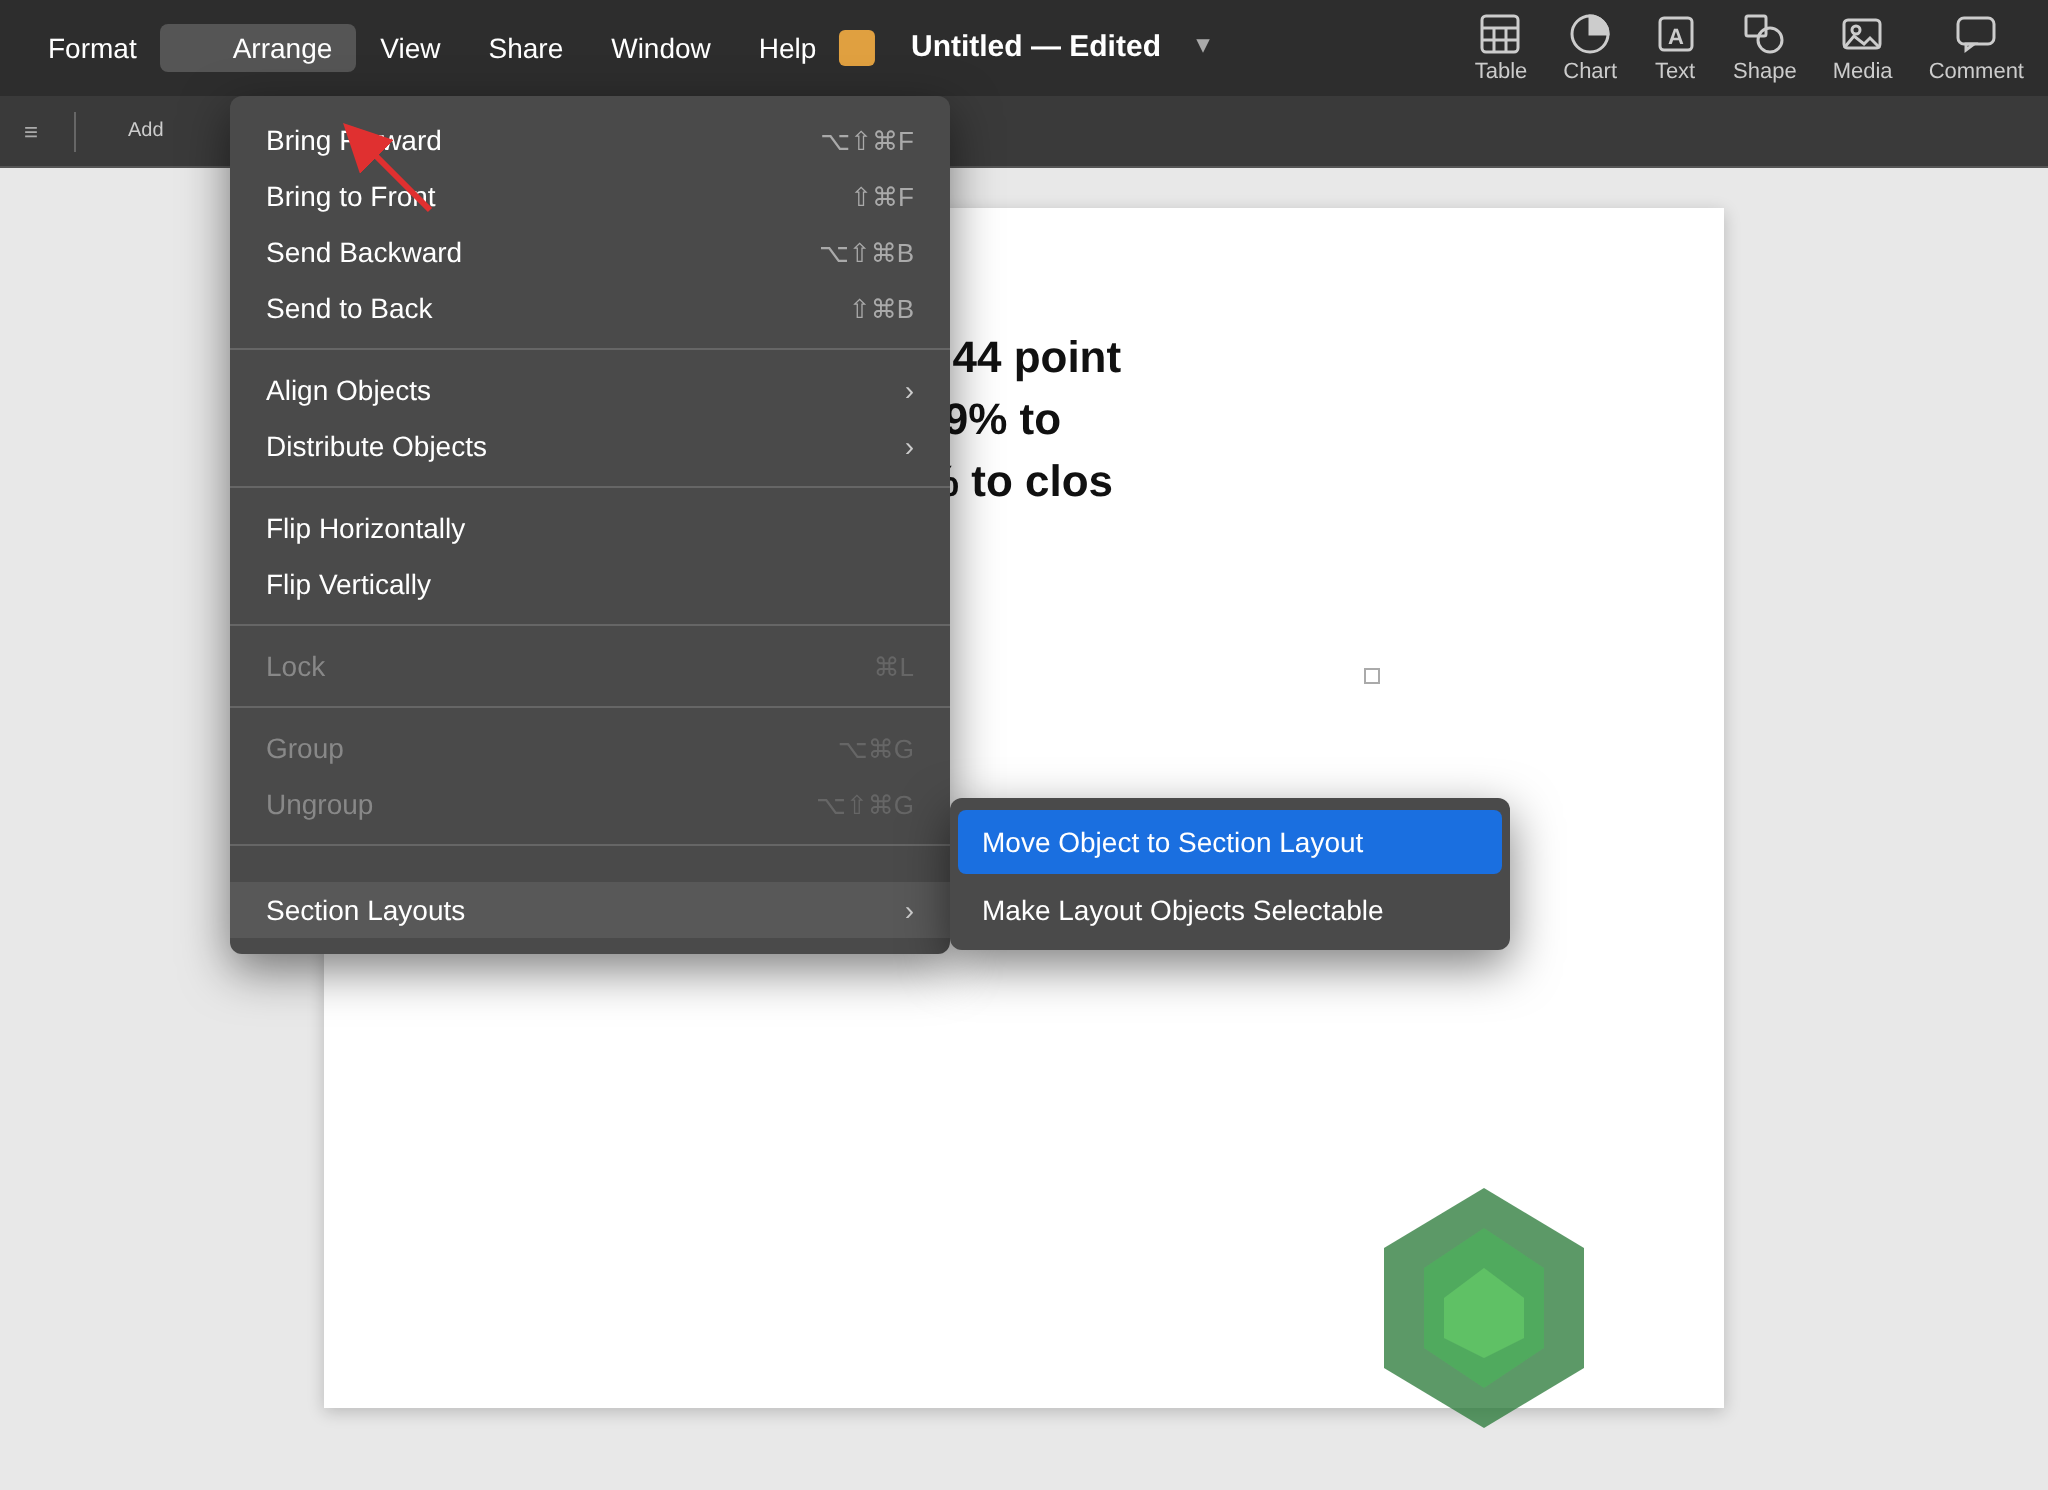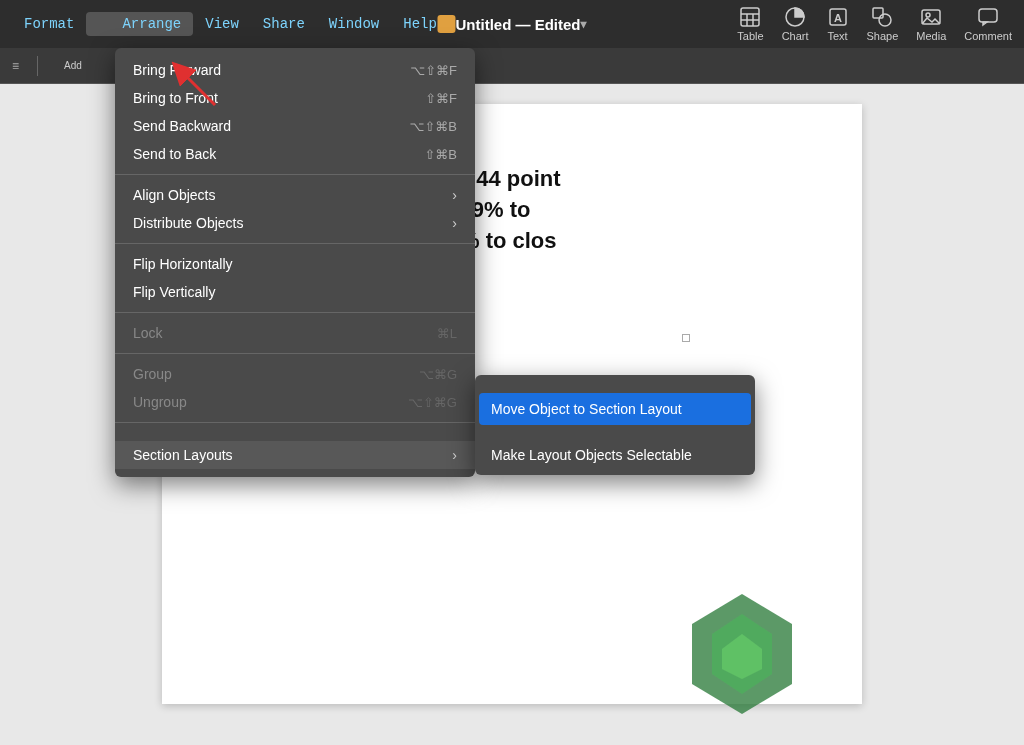--- a/index.html
+++ b/index.html
@@ -22,41 +22,40 @@
       position: relative;
       z-index: 1;
     }
 
     .menu-bar {
       display: flex;
       gap: 0;
     }
 
     .menu-item {
-      color: #7dd3fc;
+      color: #ffffff;
       font-size: 14px;
       padding: 4px 12px;
       cursor: pointer;
       border-radius: 4px;
       white-space: nowrap;
-      font-family: Liberation Mono, monospace;
     }
 
     .menu-item.arrange-active {
       background: #555;
       padding-left: 36px;
     }
 
     .title-area {
       position: absolute;
       left: 50%;
       transform: translateX(-50%);
       display: flex;
-      align-items: center;
-      gap: 0;
+      align-items: flex-start;
+      gap: 18px;
       color: #fff;
       font-size: 15px;
       font-weight: 600;
     }
 
     .title-icon {
       width: 18px;
       height: 18px;
       background: #e0a040;
       border-radius: 3px;
@@ -208,21 +207,21 @@
       align-items: center;
       padding: 8px 16px;
       cursor: pointer;
       color: #fff;
       font-size: 14px;
     }
 
     .submenu-row.highlighted {
       background: #1a6fe0;
       border-radius: 4px;
-      margin: 14px 4px;
+      margin: 2px 4px;
       padding: 8px 12px;
     }
 
     
     .arrow-indicator {
       position: absolute;
       top: 55px;
       left: 165px;
       width: 60px;
       height: 60px;

